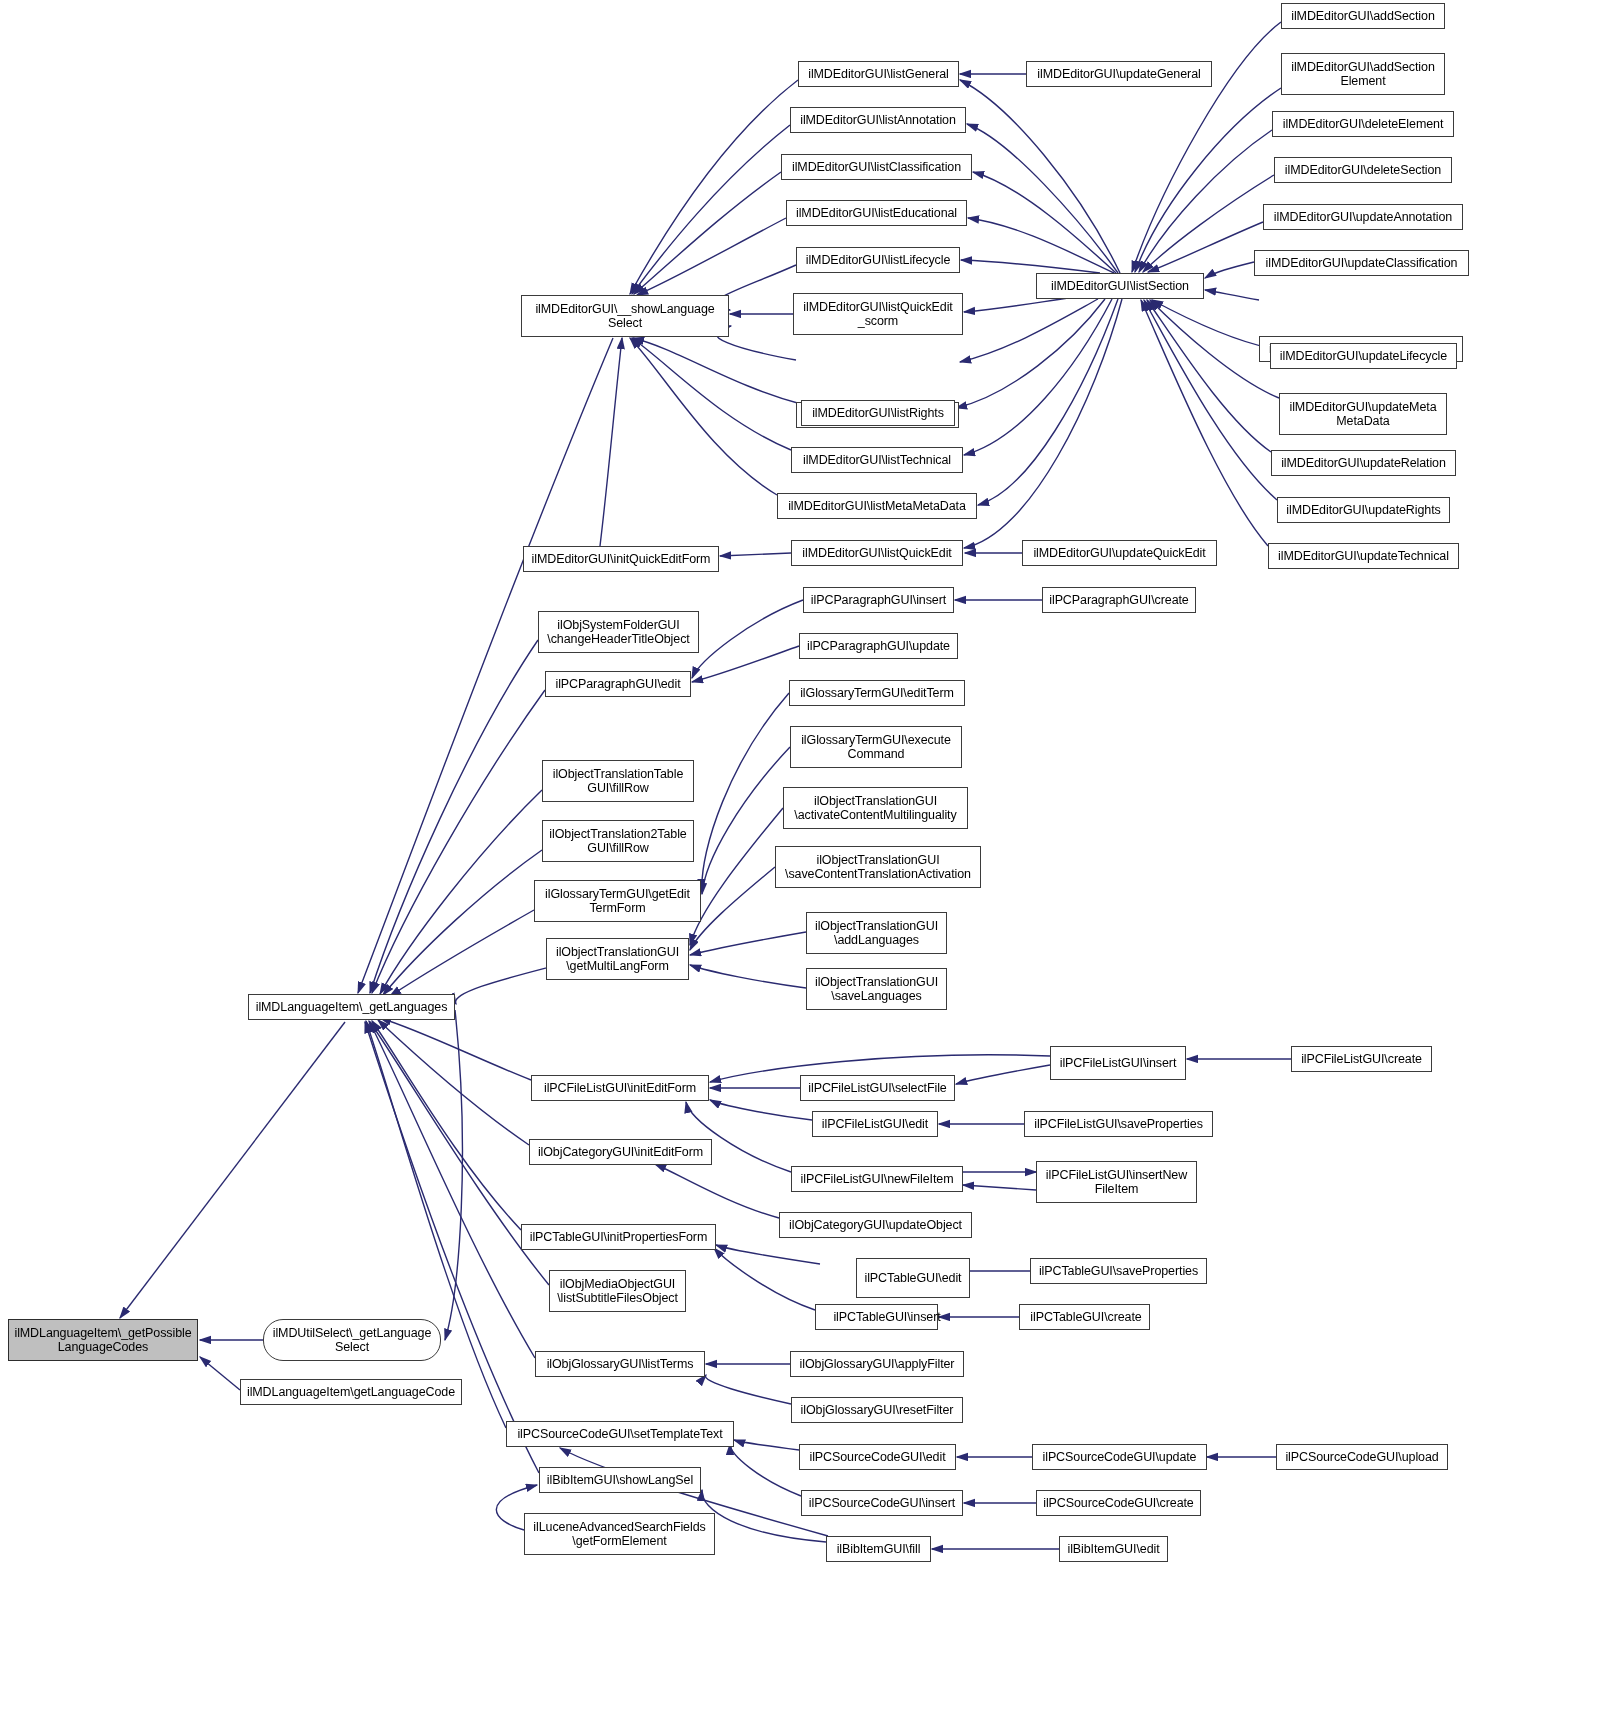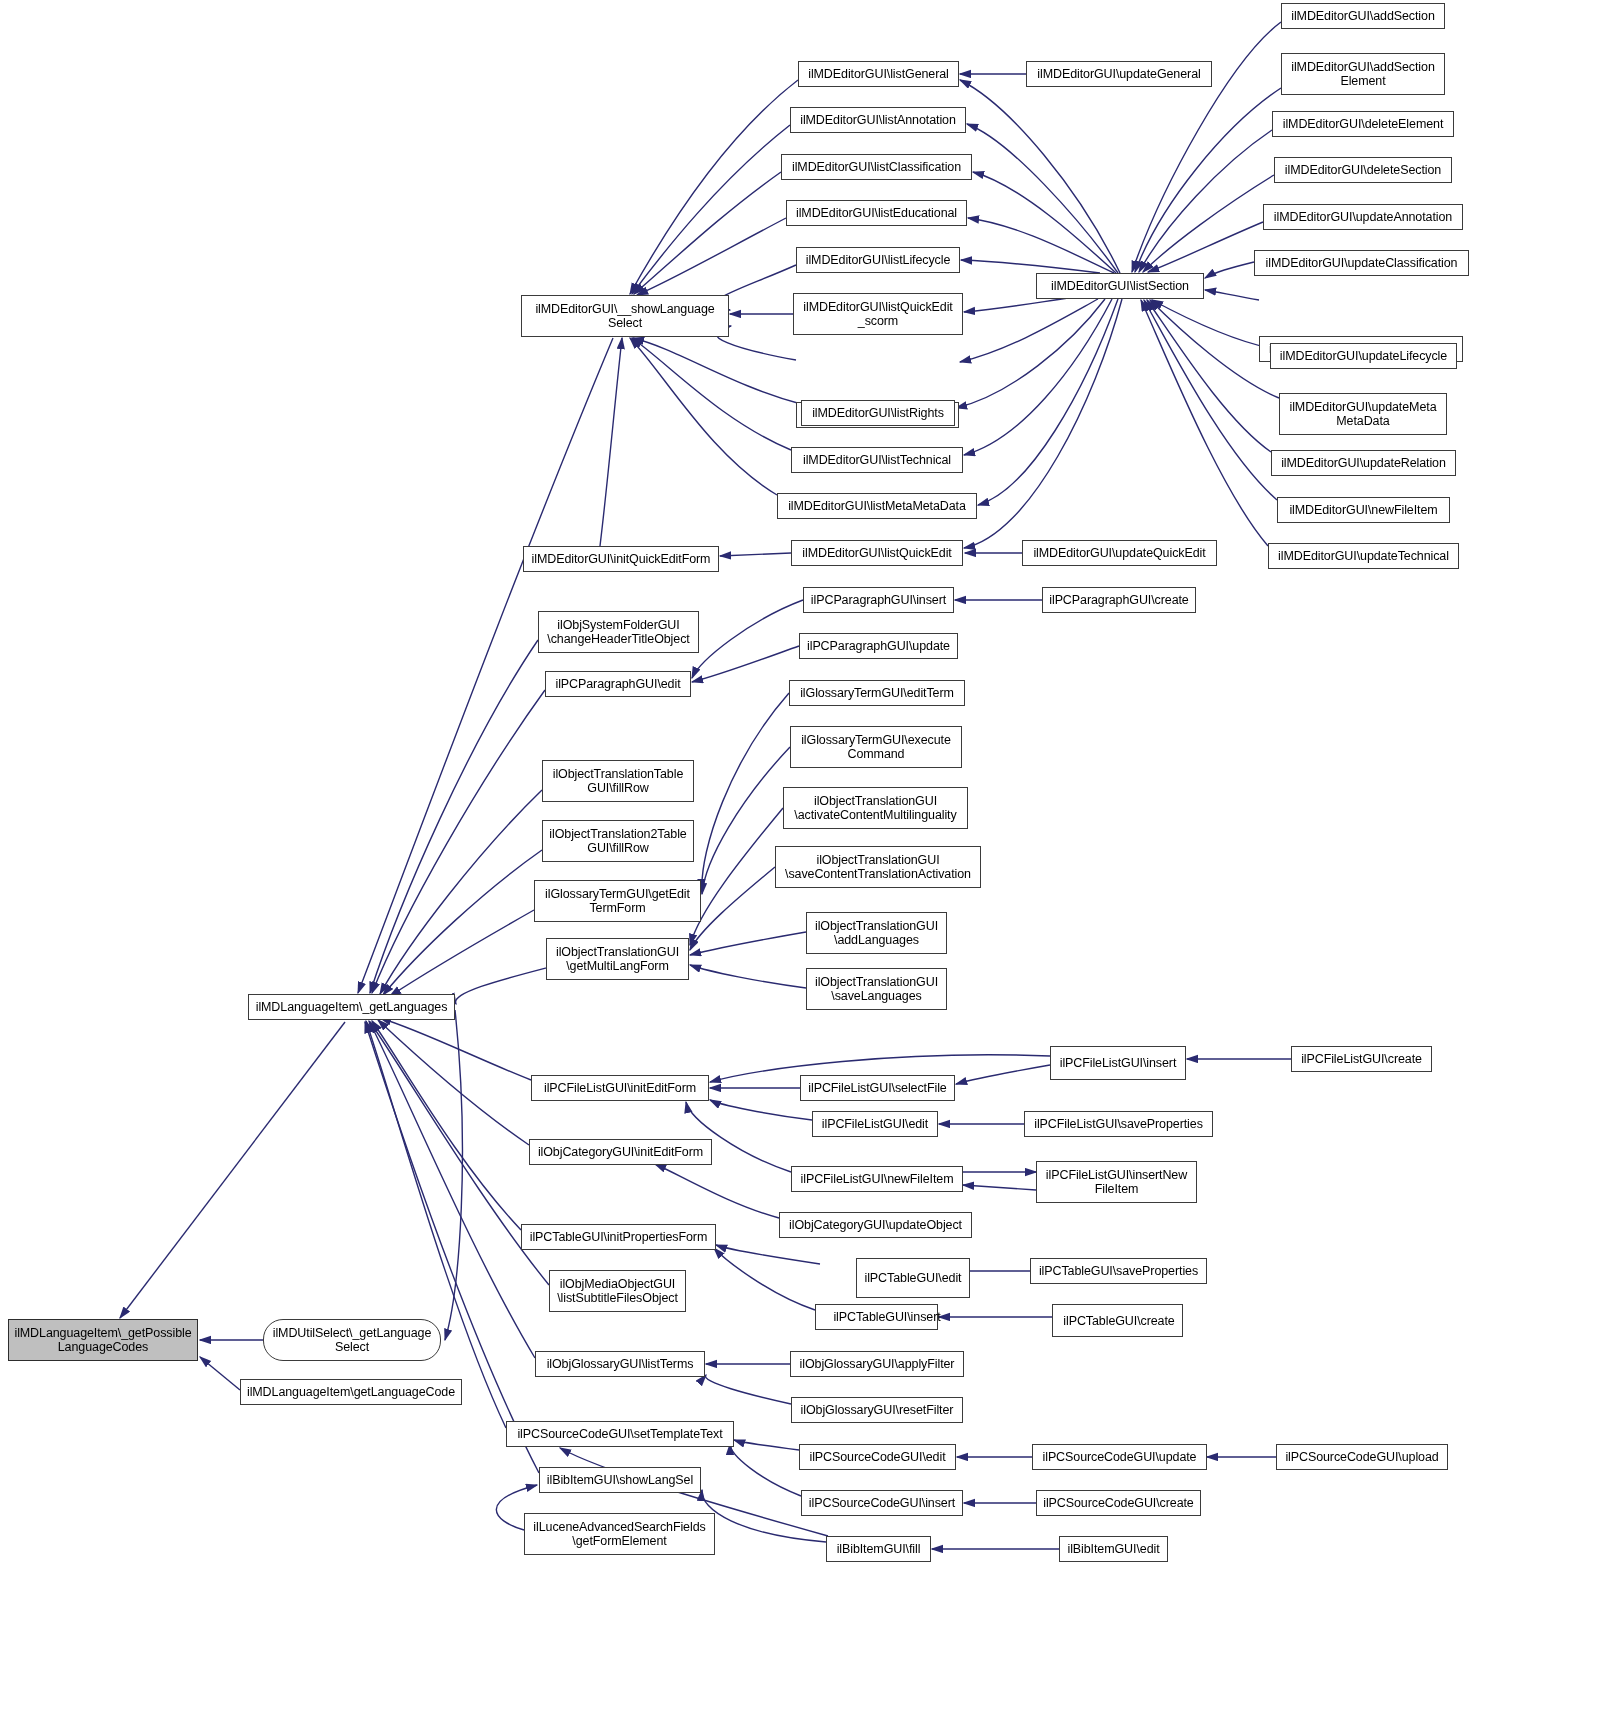--- a/index.html
+++ b/index.html
@@ -166,21 +166,21 @@
 Element</div>
       <div class="node" style="left: 1272px; top: 111px; width: 182px; height: 26px;">ilMDEditorGUI\deleteElement</div>
       <div class="node" style="left: 1274px; top: 157px; width: 178px; height: 26px;">ilMDEditorGUI\deleteSection</div>
       <div class="node" style="left: 1263px; top: 204px; width: 200px; height: 26px;">ilMDEditorGUI\updateAnnotation</div>
       <div class="node" style="left: 1254px; top: 250px; width: 215px; height: 26px;">ilMDEditorGUI\updateClassification</div>
       <div class="node" style="left: 1259px; top: 296px; width: 204px; height: 26px; margin-top: 40px;">ilMDEditorGUI\updateEducational</div>
       <div class="node" style="left: 1270px; top: 343px; width: 187px; height: 26px;">ilMDEditorGUI\updateLifecycle</div>
       <div class="node" style="left: 1279px; top: 393px; width: 168px; height: 42px;">ilMDEditorGUI\updateMeta
 MetaData</div>
       <div class="node" style="left: 1271px; top: 450px; width: 185px; height: 26px;">ilMDEditorGUI\updateRelation</div>
-      <div class="node" style="left: 1277px; top: 497px; width: 173px; height: 26px;">ilMDEditorGUI\newFileItem</div>
+      <div class="node" style="left: 1277px; top: 497px; width: 173px; height: 26px;">ilMDEditorGUI\updateRights</div>
       <div class="node" style="left: 1268px; top: 543px; width: 191px; height: 26px;">ilMDEditorGUI\updateTechnical</div>
       <div class="node" style="left: 523px; top: 546px; width: 196px; height: 26px;">ilMDEditorGUI\initQuickEditForm</div>
       <div class="node" style="left: 538px; top: 611px; width: 161px; height: 42px;">ilObjSystemFolderGUI
 \changeHeaderTitleObject</div>
       <div class="node" style="left: 545px; top: 671px; width: 146px; height: 26px;">ilPCParagraphGUI\edit</div>
       <div class="node" style="left: 803px; top: 587px; width: 151px; height: 26px;">ilPCParagraphGUI\insert</div>
       <div class="node" style="left: 799px; top: 633px; width: 159px; height: 26px;">ilPCParagraphGUI\update</div>
       <div class="node" style="left: 1042px; top: 587px; width: 154px; height: 26px;">ilPCParagraphGUI\create</div>
       <div class="node" style="left: 542px; top: 760px; width: 152px; height: 42px;">ilObjectTranslationTable
 GUI\fillRow</div>
@@ -211,21 +211,21 @@
       <div class="node" style="left: 1036px; top: 1161px; width: 161px; height: 42px;">ilPCFileListGUI\insertNew
 FileItem</div>
       <div class="node" style="left: 529px; top: 1139px; width: 183px; height: 26px;">ilObjCategoryGUI\initEditForm</div>
       <div class="node" style="left: 779px; top: 1212px; width: 193px; height: 26px;">ilObjCategoryGUI\updateObject</div>
       <div class="node" style="left: 521px; top: 1224px; width: 195px; height: 26px;">ilPCTableGUI\initPropertiesForm</div>
       <div class="node" style="left: 549px; top: 1270px; width: 137px; height: 42px;">ilObjMediaObjectGUI
 \listSubtitleFilesObject</div>
       <div class="node" style="left: 820px; top: 1258px; width: 114px; height: 40px; margin-left: 36px;">ilPCTableGUI\edit</div>
       <div class="node" style="left: 1030px; top: 1258px; width: 177px; height: 26px;">ilPCTableGUI\saveProperties</div>
       <div class="node" style="left: 815px; top: 1304px; width: 123px; height: 26px; padding-left: 24px;">ilPCTableGUI\insert</div>
-      <div class="node" style="left: 1052px; top: 1304px; width: 131px; height: 33px; padding-left: 6px;">ilPCTableGUI\create</div>
+      <div class="node" style="left: 1019px; top: 1304px; width: 131px; height: 26px; padding-left: 6px;">ilPCTableGUI\create</div>
       <div class="node" style="left: 535px; top: 1351px; width: 170px; height: 26px;">ilObjGlossaryGUI\listTerms</div>
       <div class="node" style="left: 790px; top: 1351px; width: 174px; height: 26px;">ilObjGlossaryGUI\applyFilter</div>
       <div class="node" style="left: 791px; top: 1397px; width: 172px; height: 26px;">ilObjGlossaryGUI\resetFilter</div>
       <div class="node" style="left: 506px; top: 1421px; width: 228px; height: 26px;">ilPCSourceCodeGUI\setTemplateText</div>
       <div class="node" style="left: 799px; top: 1444px; width: 157px; height: 26px;">ilPCSourceCodeGUI\edit</div>
       <div class="node" style="left: 1032px; top: 1444px; width: 175px; height: 26px;">ilPCSourceCodeGUI\update</div>
       <div class="node" style="left: 1276px; top: 1444px; width: 172px; height: 26px;">ilPCSourceCodeGUI\upload</div>
       <div class="node" style="left: 539px; top: 1467px; width: 162px; height: 26px;">ilBibItemGUI\showLangSel</div>
       <div class="node" style="left: 801px; top: 1490px; width: 162px; height: 26px;">ilPCSourceCodeGUI\insert</div>
       <div class="node" style="left: 1036px; top: 1490px; width: 165px; height: 26px;">ilPCSourceCodeGUI\create</div>

